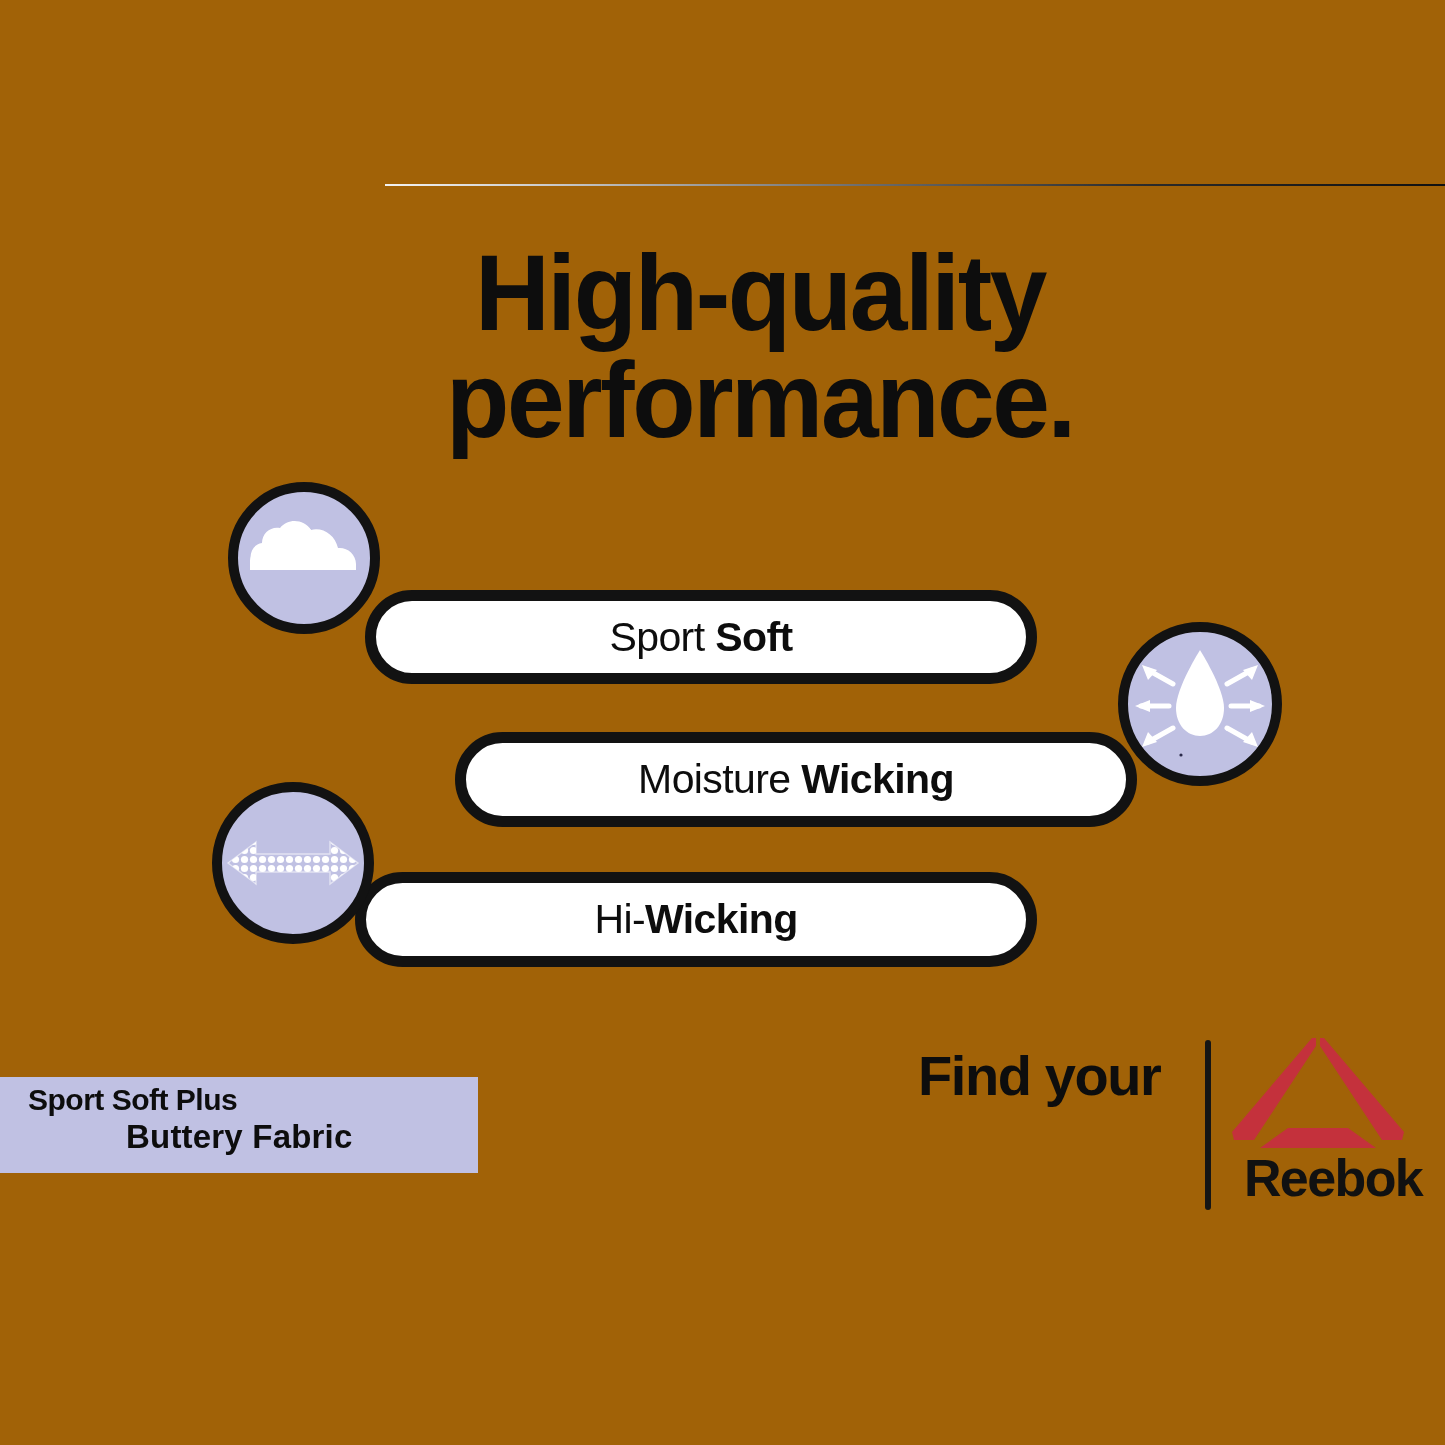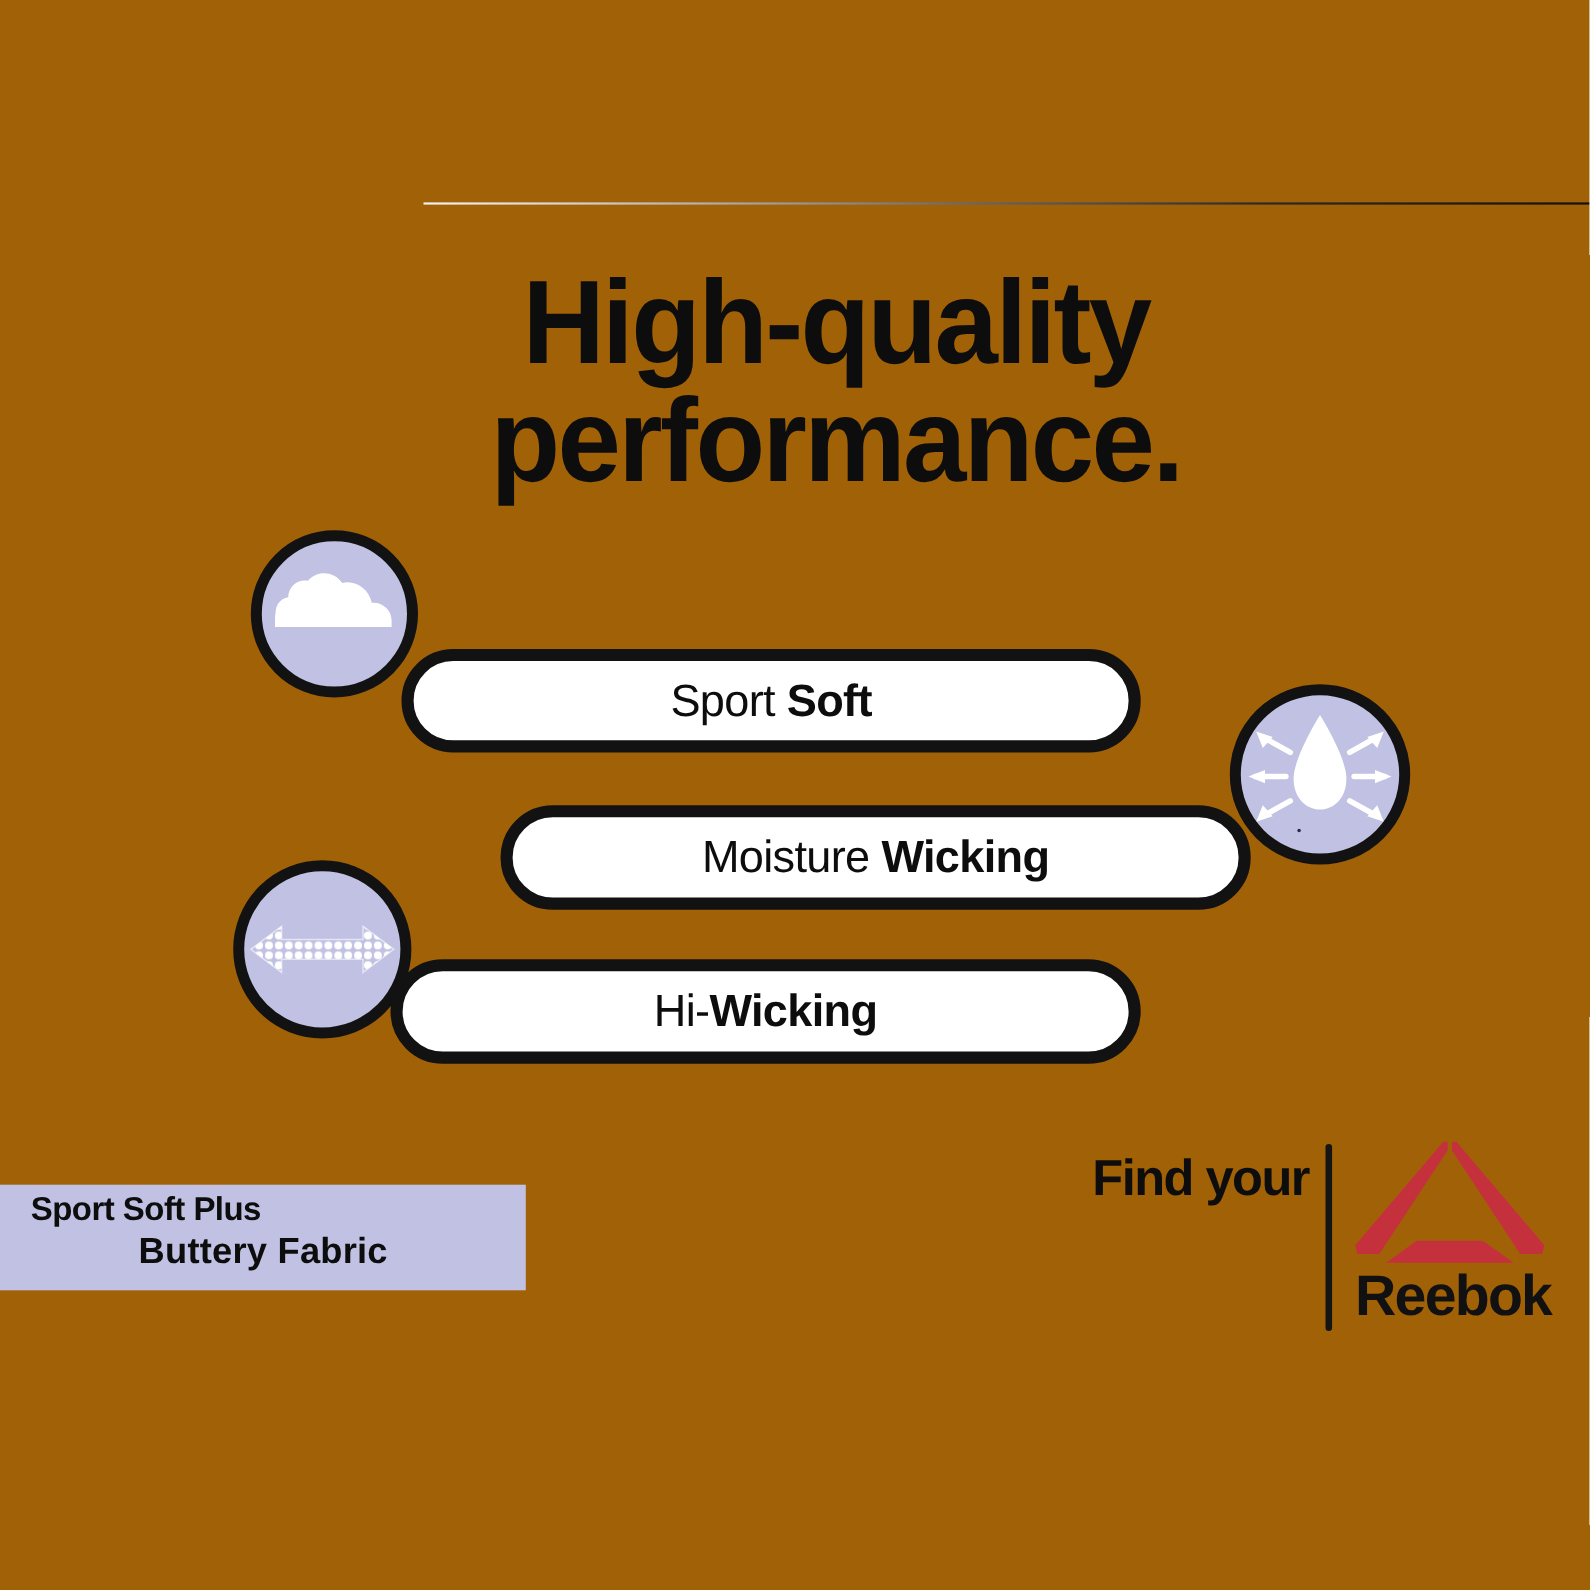--- a/index.html
+++ b/index.html
@@ -103,22 +103,22 @@
     letter-spacing:0.2px;
     margin-top:2px;
     padding-left:98px;
   }
 
   
   .cta {
     position:absolute;
     left:918px; top:1046px;
     width:272px;
-    text-align:right;
-    font-size:46px;
+    text-align:left;
+    font-size:56px;
     font-weight:700;
     line-height:1.06;
     letter-spacing:-1.4px;
     color:#0d0d0d;
   }
   .divider {
     position:absolute;
     left:1205px; top:1040px;
     width:6px; height:170px;
     background:#151515;
@@ -129,21 +129,21 @@
     left:1222px; top:1036px;
     width:190px; height:178px;
   }
   .logo-delta {
     position:absolute;
     left:8px; top:0px;
     width:176px; height:118px;
   }
   .logo-word {
     position:absolute;
-    left:4px; top:112px;
+    left:16px; top:112px;
     width:190px;
     text-align:center;
     font-size:52px;
     font-weight:700;
     letter-spacing:-1.6px;
     color:#111111;
   }
 </style>
 </head>
 <body>

